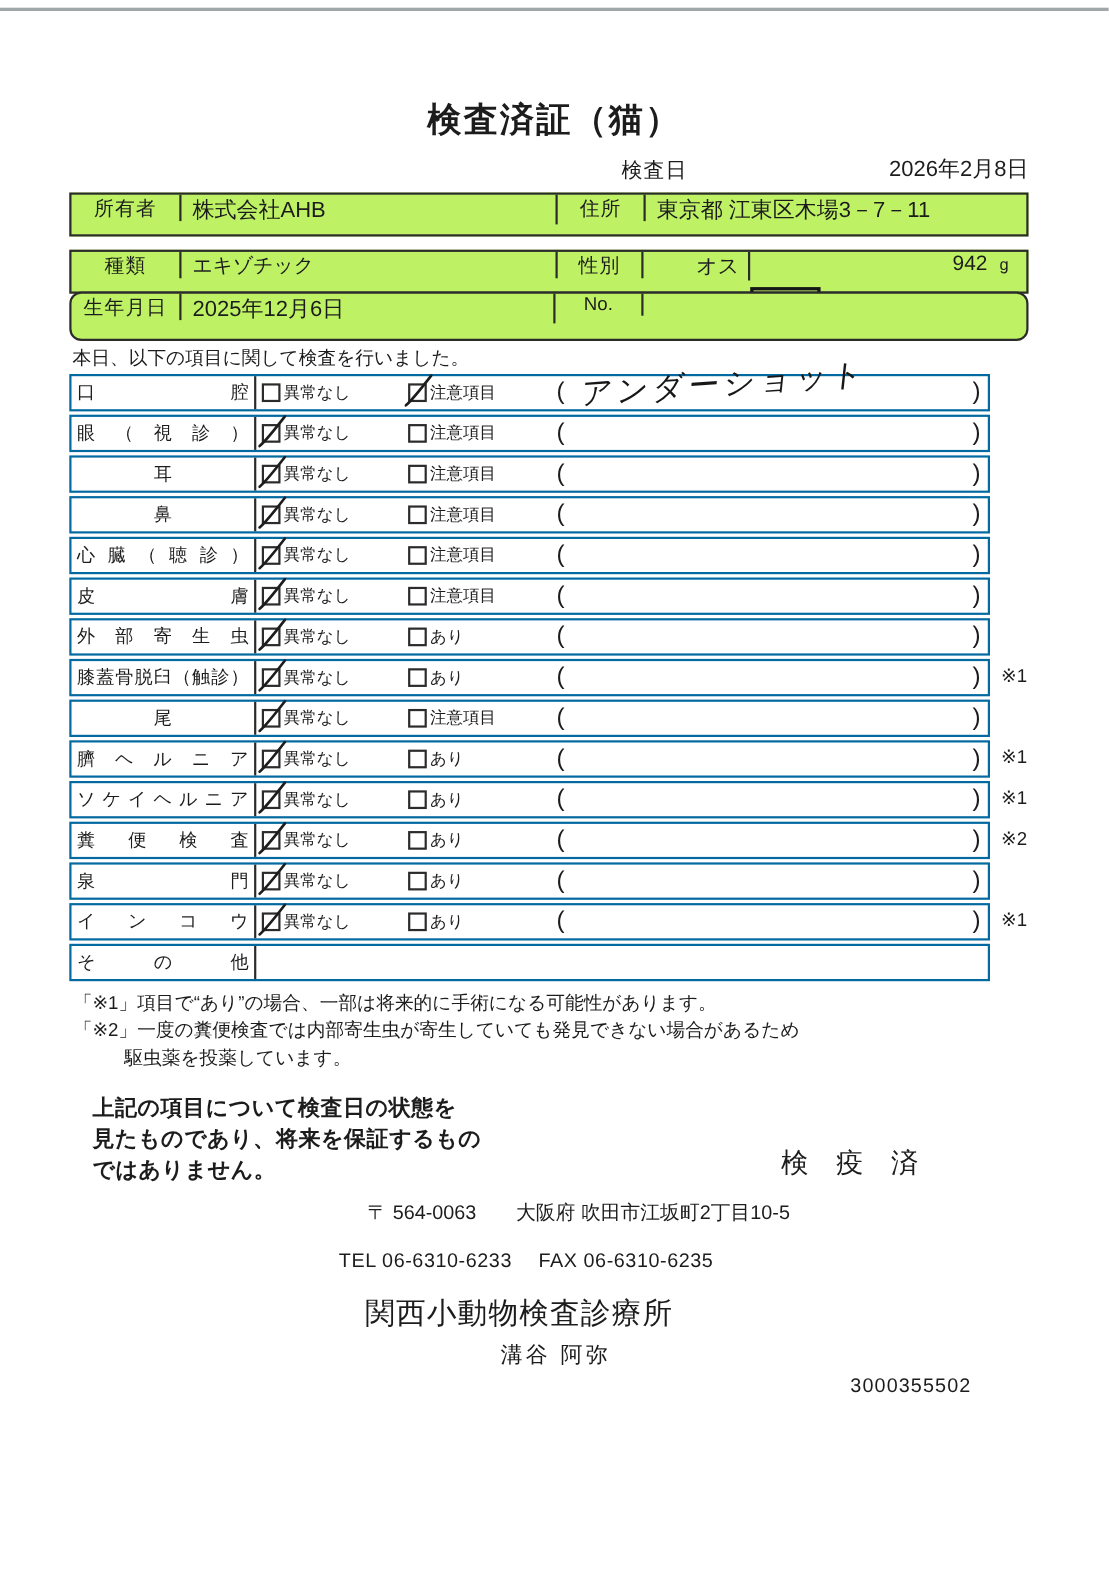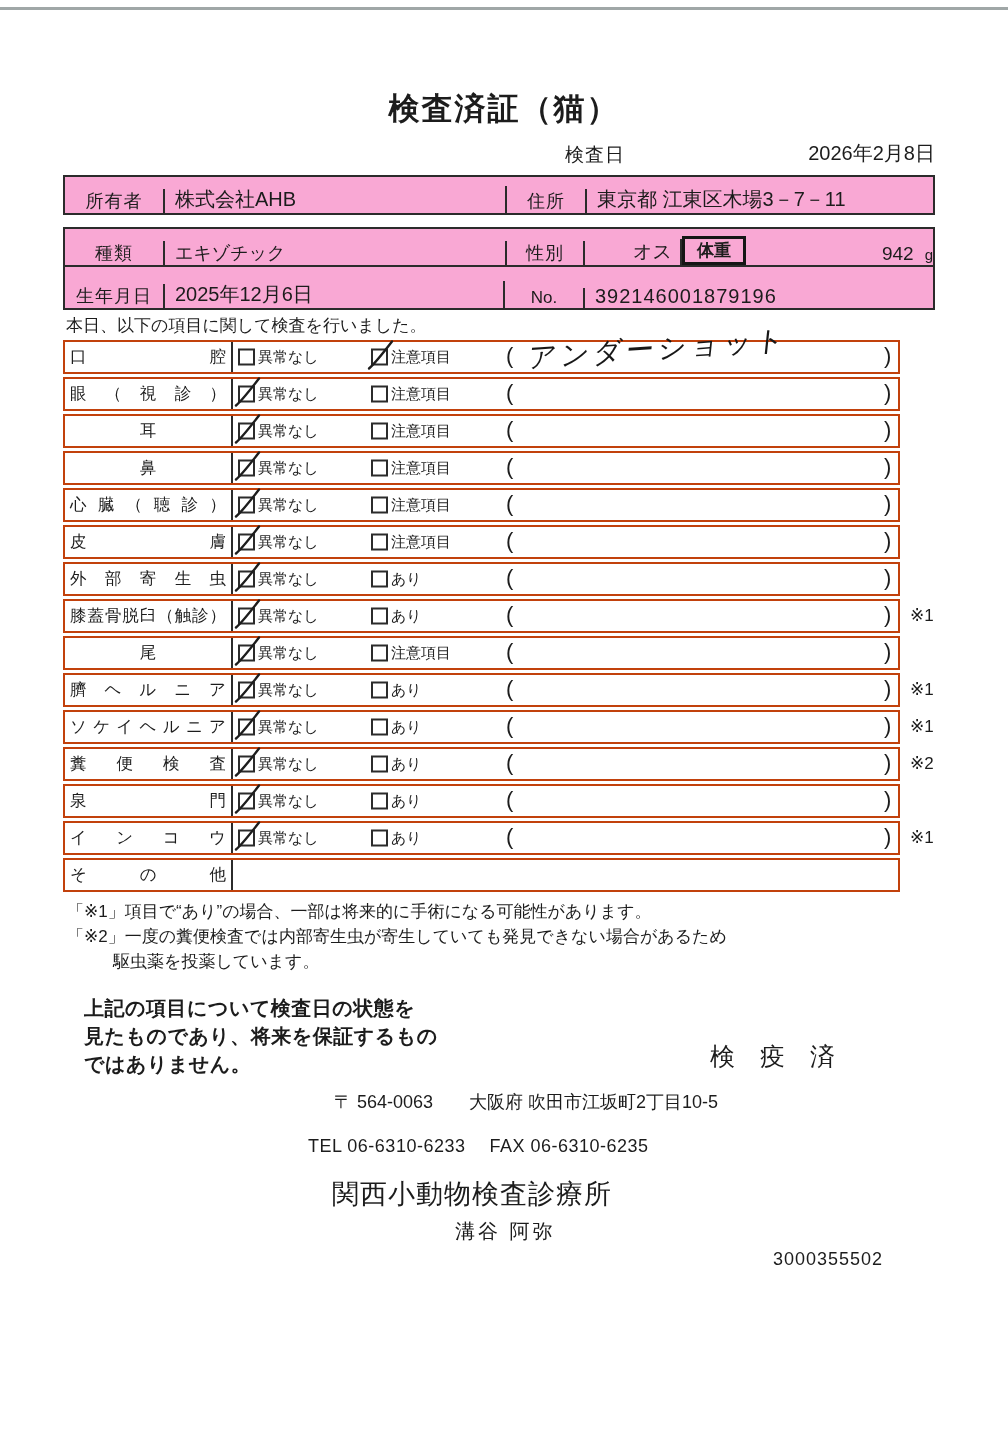--- a/index.html
+++ b/index.html
@@ -7,40 +7,40 @@
     width:1008px;height:1433px;background:#ffffff;position:relative;
     font-family:"Liberation Sans","DejaVu Sans",sans-serif;color:#1c1c1c;
   }
   .abs{position:absolute;}
   .scan-line{top:7px;left:0;width:1008px;height:3px;background:#8f9898;opacity:.85;}
   .title{top:88px;left:0;width:1008px;text-align:center;font-size:31px;font-weight:700;letter-spacing:2px;}
   .insp-label{left:565px;top:142px;font-size:19px;letter-spacing:1px;}
   .insp-date{left:758px;top:140px;width:177px;text-align:right;font-size:20px;}
 
   
-  .itable{left:63px;width:872px;display:flex;border:2px solid #2b2b2b;box-sizing:border-box;align-items:flex-end;background:#f9a8d4;}
+  .itable{left:63px;width:872px;display:flex;border:2px solid #2b2b2b;box-sizing:border-box;align-items:flex-start;background:#bef264;}
   .tA{top:175px;height:40px;}
   .tB1{top:227px;height:40px;}
-  .tB2{top:265px;height:45px;}
+  .tB2{top:265px;height:45px;border-radius:11px;}
   .cell{display:flex;align-items:center;box-sizing:border-box;}
   .br{border-right:2px solid #2b2b2b;}
   .lab{justify-content:center;font-size:18px;letter-spacing:1px;}
   .val{padding-left:10px;font-size:20px;}
   .w100{width:100px;}.w342{width:342px;}.w340{width:340px;}.w80{width:80px;}.w78{width:78px;}.w97{width:97px;}
   .grow{flex:1;}
   .wbox{width:64px;border:3px solid #161616;justify-content:center;font-size:17px;font-weight:600;margin-top:32px;}
-  .wval{flex:1;justify-content:flex-end;font-size:19px;}
+  .wval{flex:1;justify-content:flex-end;padding-right:16px;font-size:19px;}
   .wunit{font-size:15px;margin-left:11px;}
   .numv{letter-spacing:1px;}
 
   .intro{left:66px;top:314px;font-size:17px;}
 
   
   .checklist{left:63px;top:340px;width:837px;}
-  .crow{position:relative;height:34px;border:2px solid #c2410c;box-sizing:border-box;margin-bottom:3px;display:flex;background:#fff;}
+  .crow{position:relative;height:34px;border:2px solid #0369a1;box-sizing:border-box;margin-bottom:3px;display:flex;background:#fff;}
   .c-label{width:168px;height:100%;border-right:2px solid #2b2b2b;box-sizing:border-box;padding:0 5px;display:flex;align-items:center;font-size:16.5px;}
   .c-label .jl{flex:1;text-align:justify;text-align-last:justify;}
   .c-label.single .jl{text-align-last:center;}
   .c-body{position:relative;flex:1;height:100%;}
   .opt{position:absolute;top:50%;transform:translateY(-50%);display:flex;align-items:center;font-size:15px;white-space:nowrap;text-align:right;}
   .opt1{left:5px;}
   .opt2{left:138px;}
   .cb{position:relative;display:inline-block;width:13px;height:13px;border:2px solid #2b2b2b;box-sizing:content-box;margin-right:3px;}
   .tick{position:absolute;left:-7px;top:-12px;width:30px;height:34px;overflow:visible;}
   .tick path{stroke:#1d1d1d;stroke-width:2.4;fill:none;stroke-linecap:round;}
@@ -86,21 +86,20 @@
   <div class="cell wval">
     <span>942</span>
     <span class="wunit">g</span>
   </div>
 </div>
 
 <div class="abs itable tB2">
   <div class="cell lab br w100">生年月日</div>
   <div class="cell val br w340">2025年12月6日</div>
   <div class="cell lab br w80" style="font-size:17px;letter-spacing:0;">No.</div>
-  <div class="cell val grow numv">392146001879196</div>
 </div>
 
 <div class="abs intro">本日、以下の項目に関して検査を行いました。</div>
 
 <div class="abs checklist" id="checklist">
     <div class="crow">
     <div class="c-label">
         <span class="jl">口腔</span>
       </div>
     <div class="c-body">

